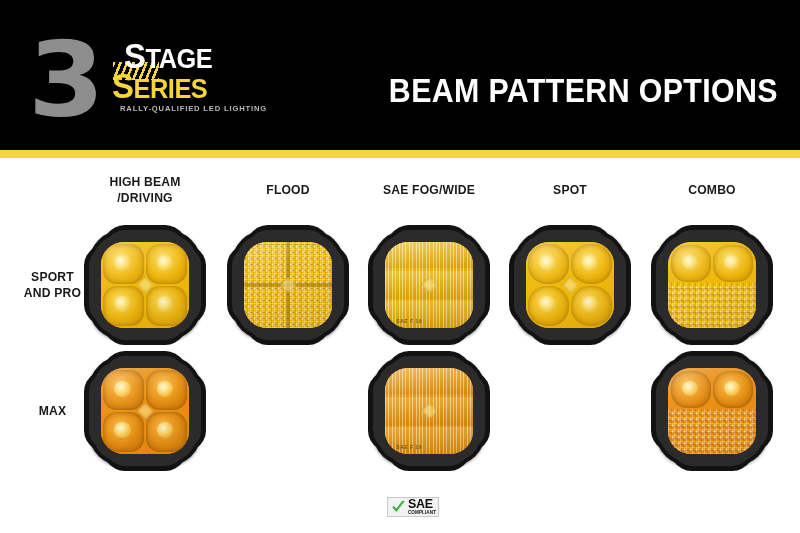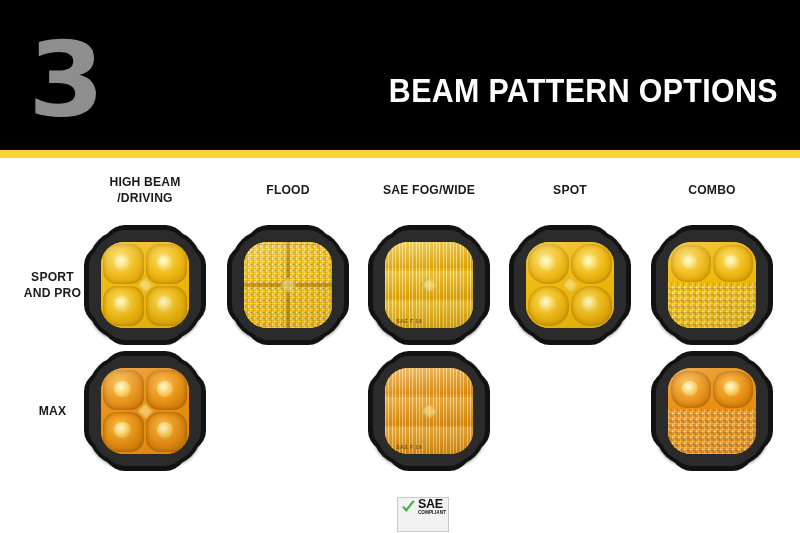--- a/index.html
+++ b/index.html
@@ -283,22 +283,22 @@
     font-size:5.2px;line-height:6px;
     font-weight:700;
     letter-spacing:.4px;
     color:rgba(70,44,0,.65);
     white-space:nowrap;
   }
 
   
   .sae-badge{
     position:absolute;
-    left:397px;top:497px;
-    width:52px;height:35px;
+    left:387px;top:497px;
+    width:52px;height:20px;
     background:#f2f2f2;
     border:1px solid #c9c9c9;
     display:flex;align-items:flex-start;justify-content:center;gap:1px;
     box-sizing:border-box;
   }
   .sae-check{
     width:17px;height:18px;flex:0 0 auto;display:block;
   }
   .sae-text{display:flex;flex-direction:column;align-items:flex-start;line-height:1;}
   .sae-text .sae-big{
@@ -314,20 +314,26 @@
 </style>
 </head>
 <body>
 
 <div class="page">
 
   <div class="header">
 
     <div class="logo">
       <div class="logo-3">3</div>
+      <div class="logo-words">
+        <div class="logo-stripes"></div>
+        <div class="logo-stage"><span class="cap">S</span><span>TAGE</span></div>
+        <div class="logo-series"><span class="cap">S</span><span>ERIES</span></div>
+        <div class="logo-tag">RALLY-QUALIFIED LED LIGHTING</div>
+      </div>
     </div>
 
     <div class="header-title">BEAM PATTERN OPTIONS</div>
   </div>
   <div class="header-accent"></div>
 
   <div class="grid">
     <div class="col-headers">
         <div class="col-header" style="left: 55px; width: 180px; top: 0px;">
           <div>HIGH BEAM</div>

